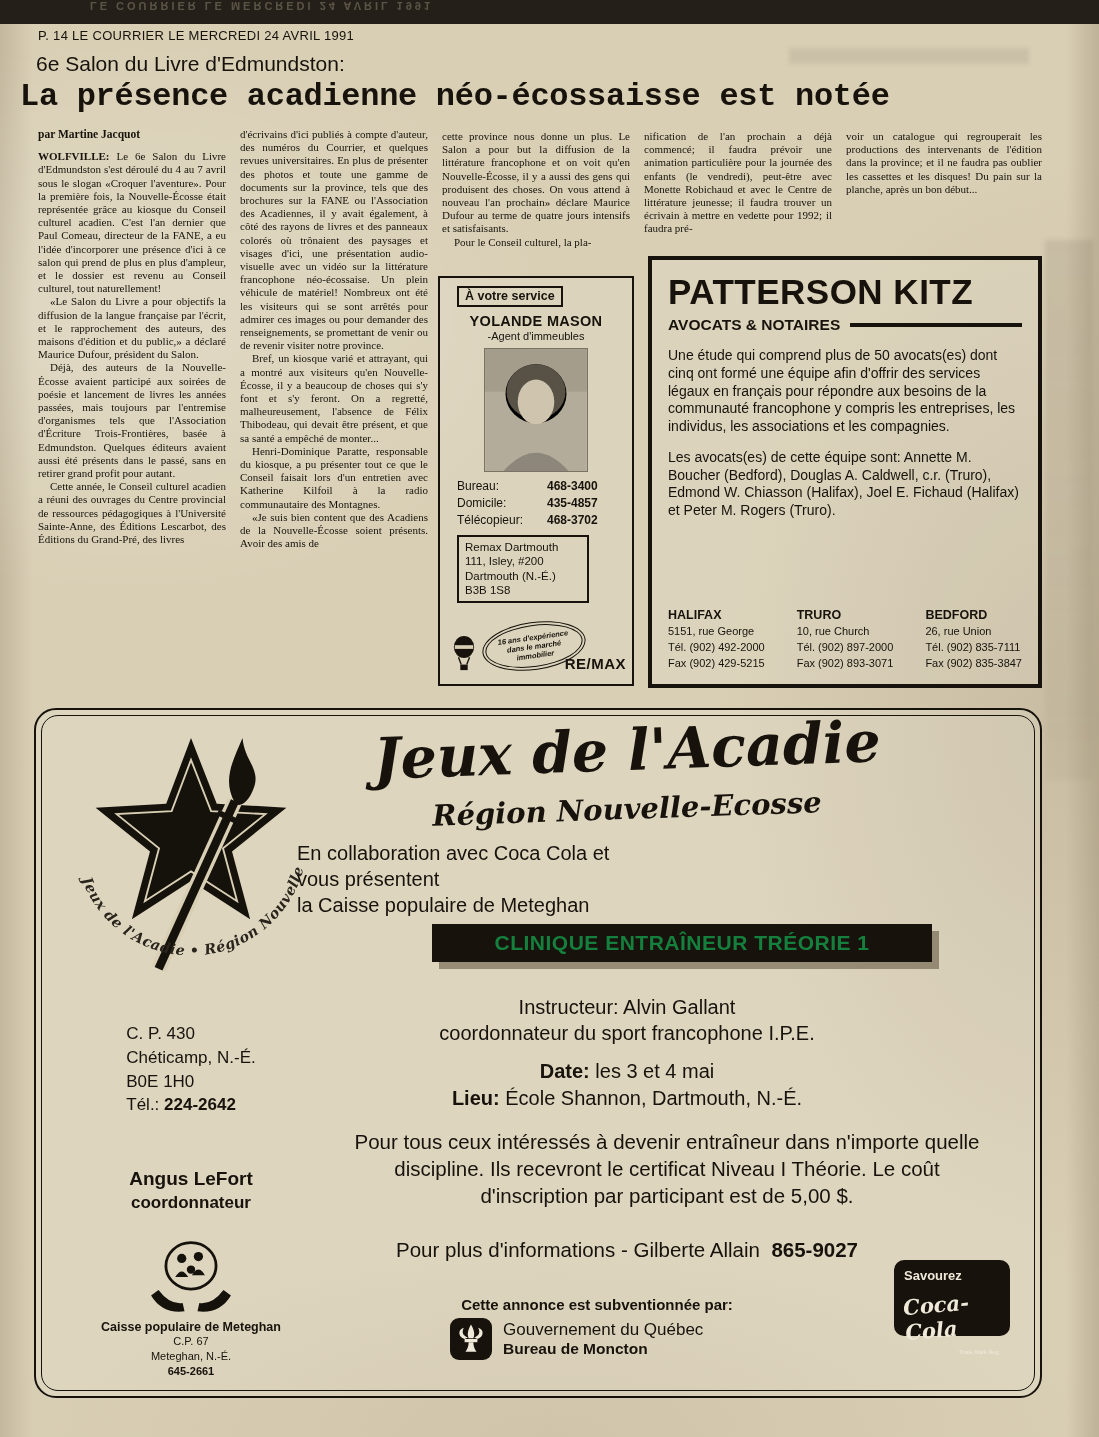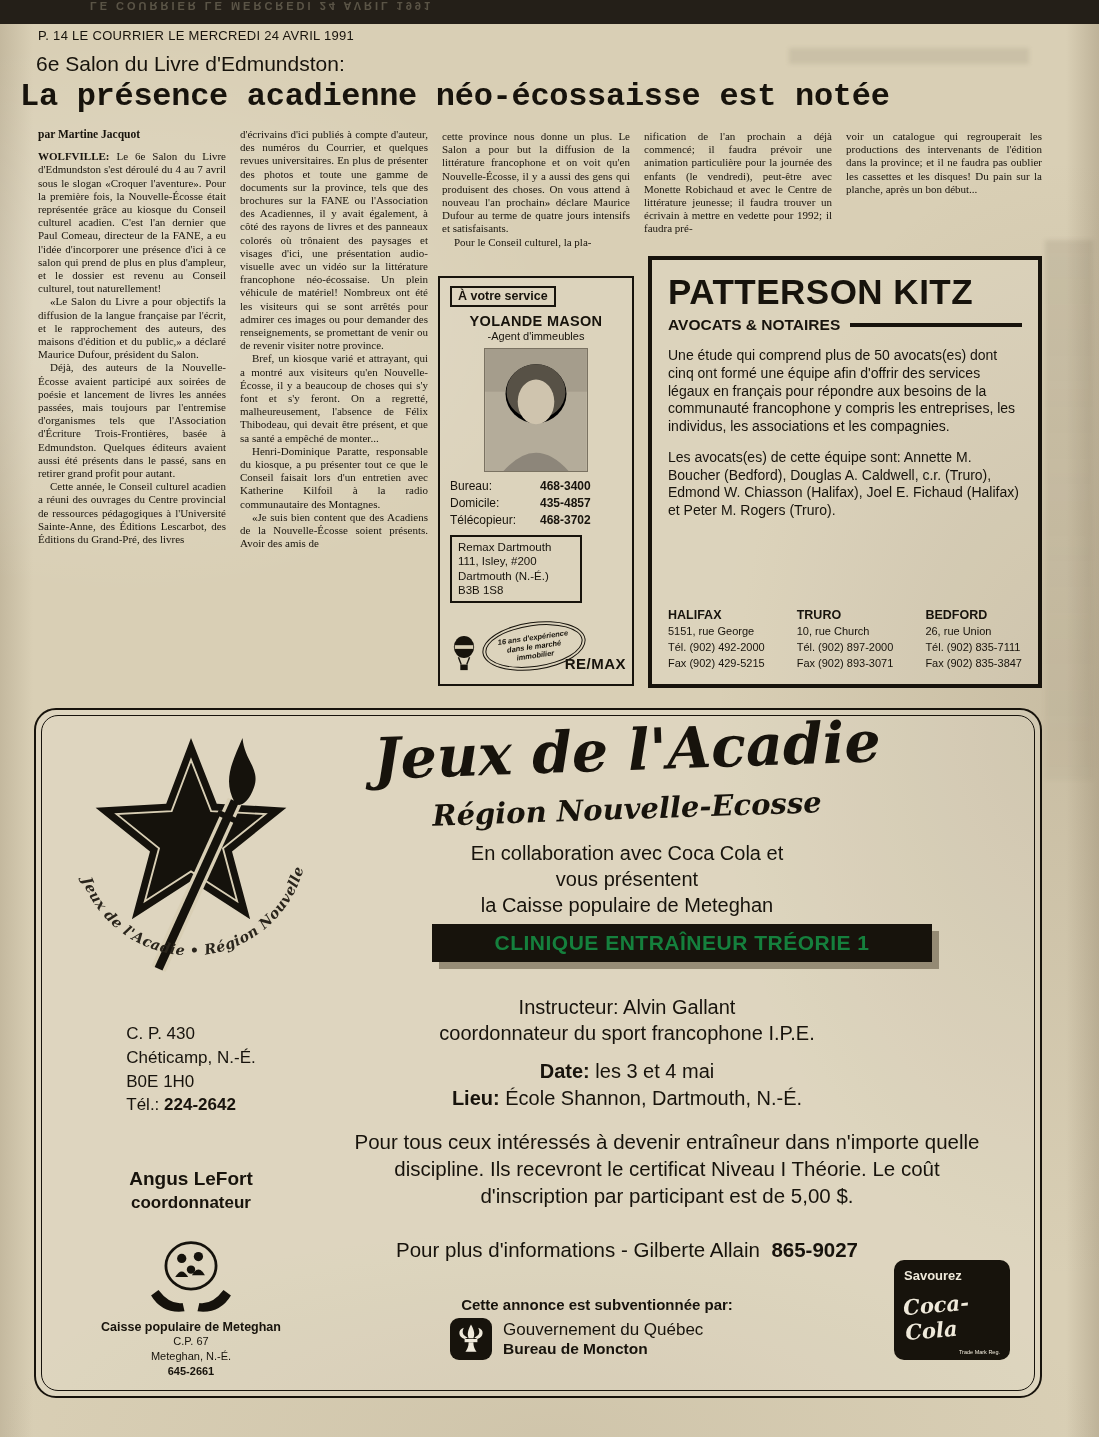--- a/index.html
+++ b/index.html
@@ -33,21 +33,21 @@
   .col2 { left:240px; top:128px; height:566px; overflow:hidden; }
   .col3 { left:442px; top:130px; height:146px; overflow:hidden; }
   .col4 { left:644px; top:130px; height:126px; overflow:hidden; }
   .col5 { left:846px; top:130px; width:196px; height:108px; overflow:hidden; }
   .byline { font-weight:bold; font-size:11.5px; text-align:left; margin-bottom:9px; }
   .bp { margin:0; }
   .ind { text-indent:12px; }
 
   
   .mason { position:absolute; left:438px; top:276px; width:196px; height:410px; border:2px solid #17130c;
-           background:rgba(255,255,255,0.10); padding:8px 10px; font-family:"Liberation Sans",sans-serif; }
+           background:rgba(255,255,255,0.10); padding:8px 17px; font-family:"Liberation Sans",sans-serif; }
   .mason-service { font-weight:bold; font-size:12.5px; border:2px solid #17130c; display:inline-block; padding:1px 6px 2px; }
   .mason-name  { text-align:center; font-weight:bold; font-size:14.5px; margin-top:6px; letter-spacing:0.3px; }
   .mason-title { text-align:center; font-size:11px; margin-top:1px; }
   .mason-photo { width:104px; height:124px; margin:6px auto 7px; border:1px solid #7a7262; display:block; }
   .ph-row   { display:flex; font-size:12px; margin-top:3px; }
   .ph-label { width:90px; }
   .ph-num   { font-weight:bold; }
   .mason-addr { border:2px solid #17130c; padding:3px 6px; font-size:11.5px; line-height:1.25; margin-top:8px; width:132px; }
   .mason-bottom { position:absolute; left:6px; right:6px; bottom:4px; height:66px; }
   .balloon { position:absolute; left:6px; bottom:8px; }
@@ -68,34 +68,34 @@
   .pk-city { font-size:12.5px; font-weight:bold; }
 
   
   .jeux { position:absolute; left:34px; top:708px; width:1008px; height:690px; border:2px solid #17130c;
           border-radius:22px; background:rgba(255,255,255,0.14); }
   .jeux-inner { position:absolute; inset:5px; border:1px solid #17130c; border-radius:17px; }
   .jeux-content { position:absolute; inset:6px; font-family:"Liberation Sans",sans-serif; }
   .script { font-family:"DejaVu Serif",serif; font-style:italic; font-weight:bold; }
   .jx-title    { position:absolute; left:255px; top:0;    width:660px; text-align:center; font-size:57px; transform:rotate(-2deg); }
   .jx-subtitle { position:absolute; left:255px; top:76px; width:660px; text-align:center; font-size:29px; transform:rotate(-2deg); }
-  .jx-collab   { position:absolute; left:255px; top:124px; width:660px; text-align:center; font-size:20px; line-height:1.3; }
+  .jx-collab   { position:absolute; left:255px; top:124px; width:660px; text-align:left; font-size:20px; line-height:1.3; }
   .jx-bar { position:absolute; left:390px; top:208px; width:500px; height:38px; background:#17130c; color:#15803d;
             display:flex; align-items:center; justify-content:center; font-size:21px; font-weight:bold; letter-spacing:0.5px;
             box-shadow:7px 7px 0 rgba(92,82,61,0.55); }
   .jx-instructor { position:absolute; left:255px; top:278px; width:660px; text-align:center; font-size:20px; line-height:1.3; }
   .jx-datelieu   { position:absolute; left:255px; top:342px; width:660px; text-align:center; font-size:20px; line-height:1.35; }
   .jx-para { position:absolute; left:300px; top:412px; width:650px; text-align:center; font-size:20.5px; line-height:1.32; }
   .jx-info { position:absolute; left:255px; top:522px; width:660px; text-align:center; font-size:20.5px; }
   .jx-sponsor { position:absolute; left:390px; top:580px; width:330px; text-align:center; font-size:15px; font-weight:bold; }
   .jx-quebec { position:absolute; left:408px; top:602px; display:flex; align-items:center; gap:11px; }
   .fleur-box { width:42px; height:42px; background:#17130c; border-radius:9px; display:flex; align-items:center; justify-content:center; }
   .qc-l1 { font-size:17px; }
   .qc-l2 { font-size:15.5px; font-weight:bold; }
-  .jx-coke { position:absolute; left:852px; top:544px; width:116px; height:100px; background:#17130c; border-radius:10px;
+  .jx-coke { position:absolute; left:852px; top:544px; width:116px; height:76px; background:#17130c; border-radius:10px;
              color:#efe9da; padding:8px 10px; }
   .coke-tag { font-size:13px; font-weight:bold; }
   .coke-script { font-size:21px; margin-top:8px; transform:rotate(-5deg); display:inline-block; }
   .coke-small { font-size:5.5px; margin-top:8px; text-align:right; }
   .jx-left { position:absolute; left:6px; top:2px; width:286px; text-align:center; }
   .star-svg { width:248px; height:288px; margin:0 auto; display:block; }
   .arc-text { fill:#2a251c; font-family:"DejaVu Serif",serif; font-style:italic; font-weight:bold; }
   .jx-contact { margin-top:16px; font-size:17px; line-height:1.4; display:inline-block; text-align:left; }
   .jx-angus { margin-top:50px; font-weight:bold; font-size:19px; line-height:1.3; }
   .jx-angus .sub { font-size:17px; }

